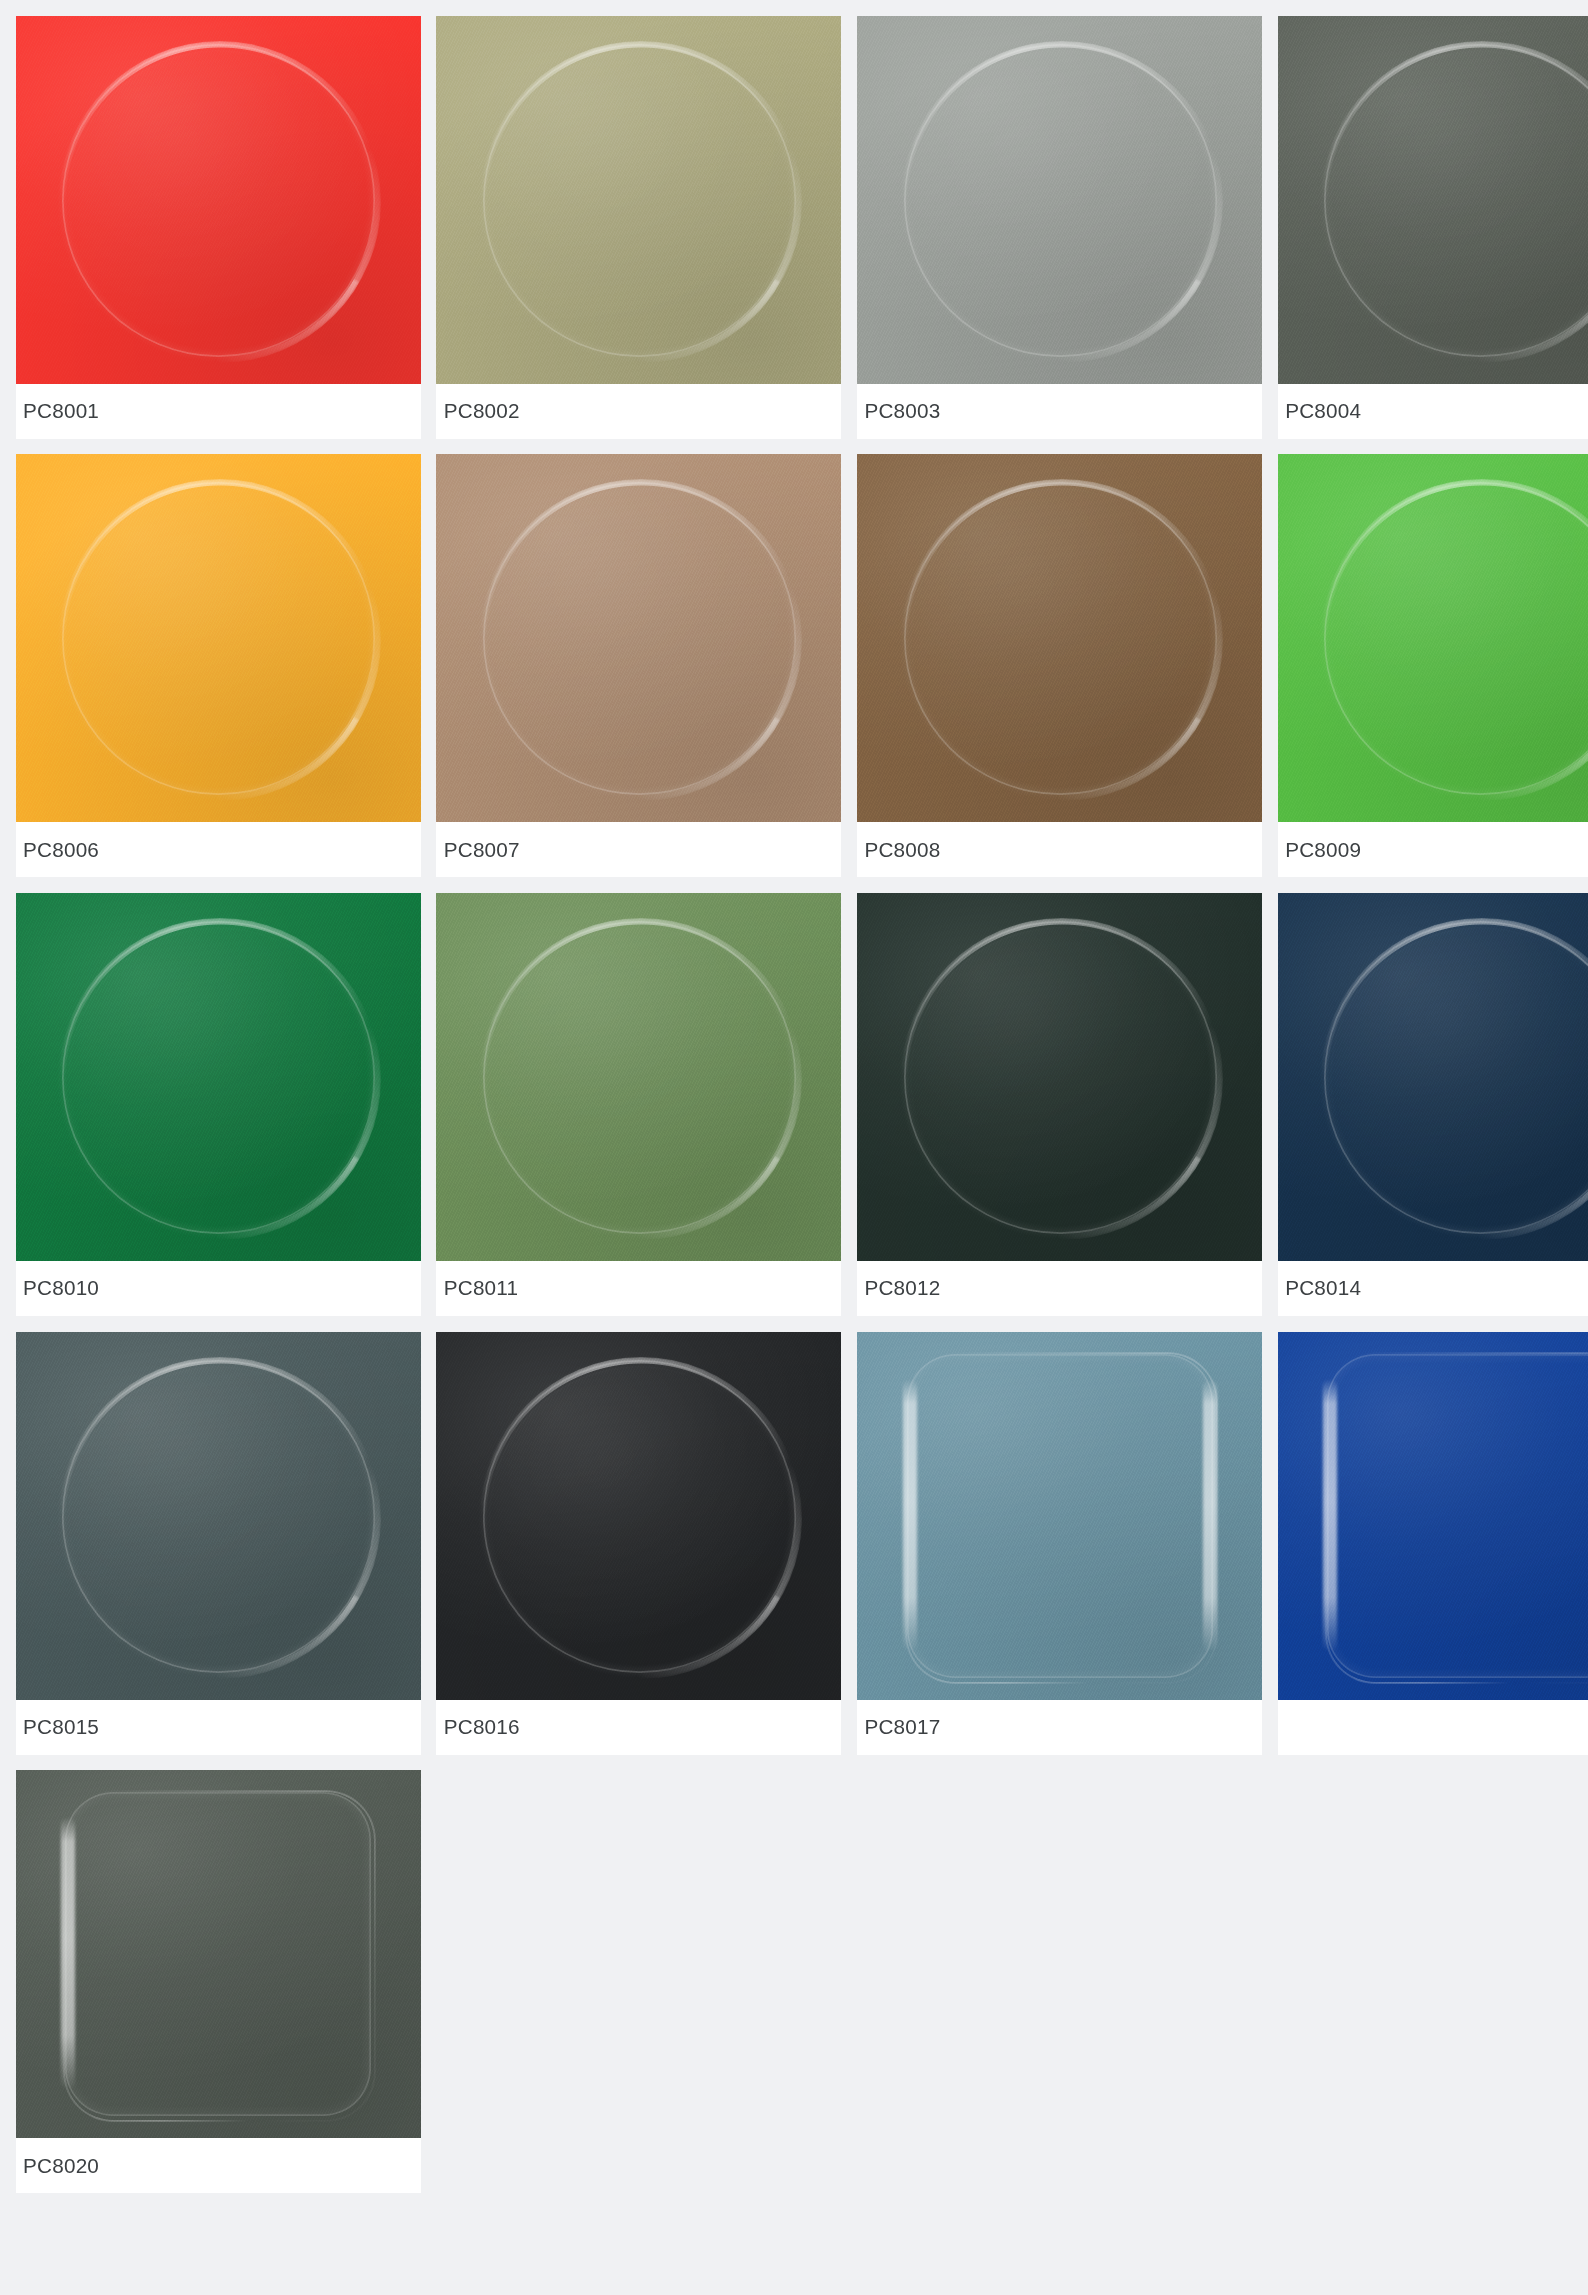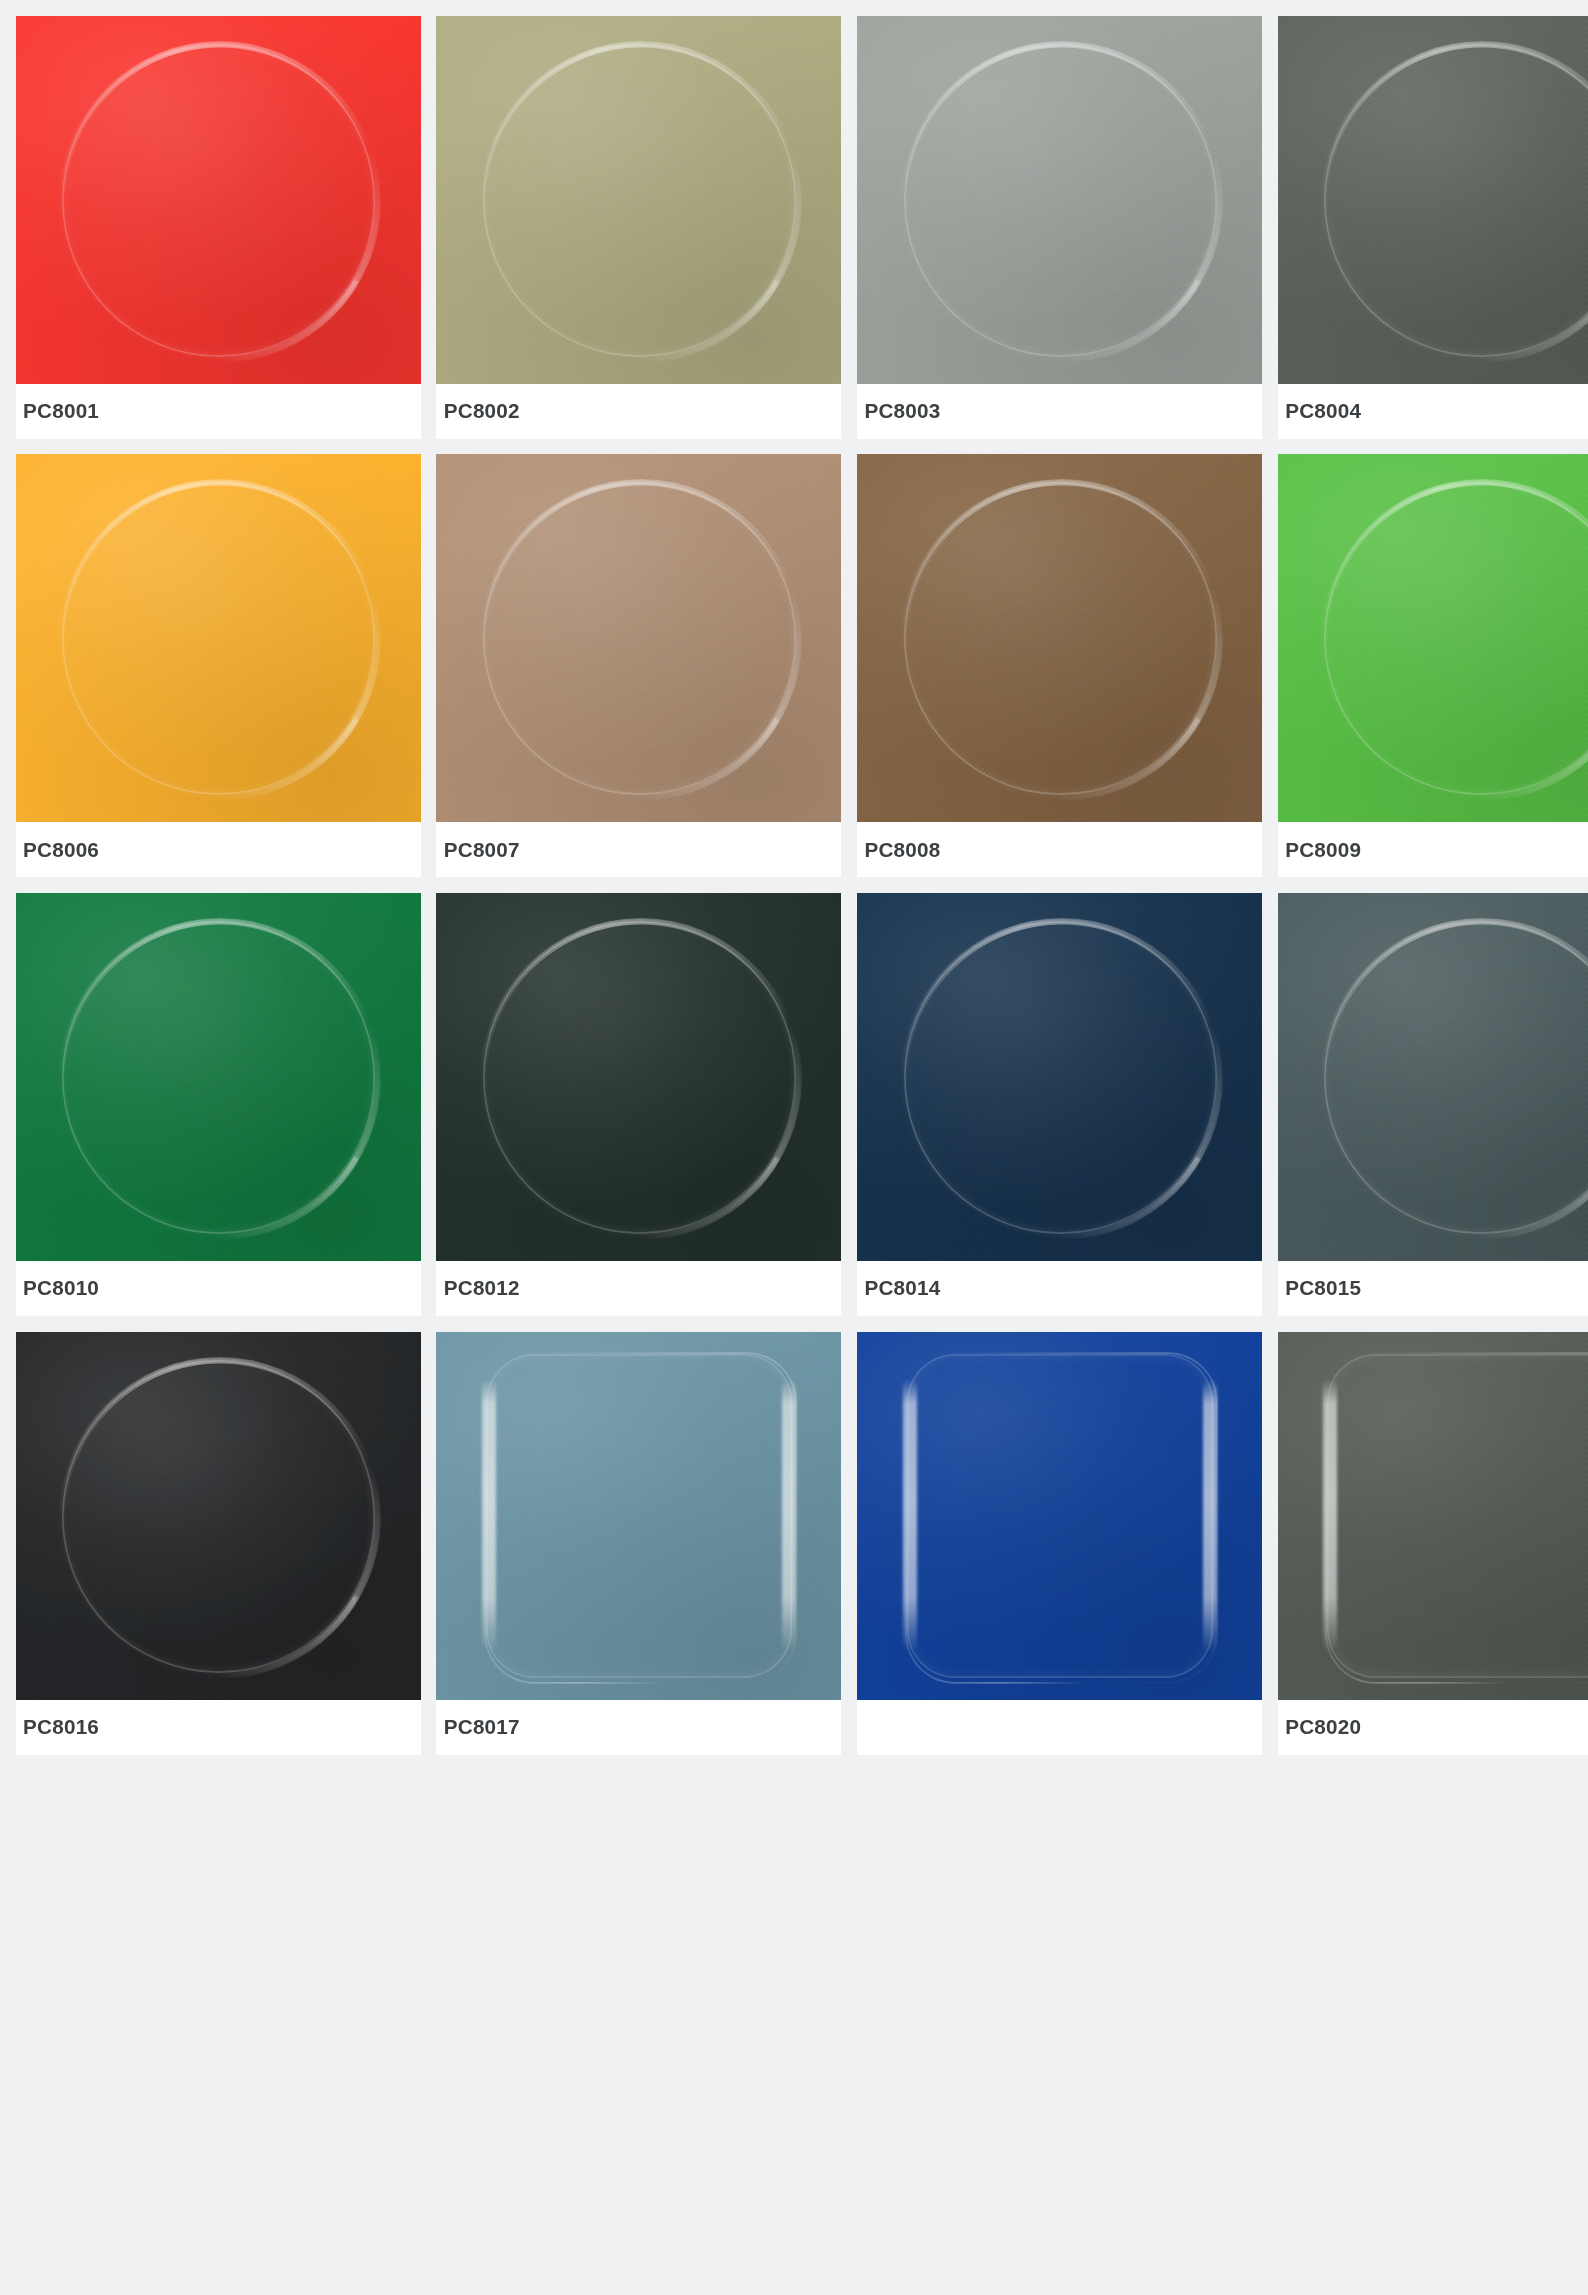--- a/index.html
+++ b/index.html
@@ -180,21 +180,21 @@
   .swatch-label{
     height:55px;
     background:#ffffff;
     display:flex;
     align-items:center;
     padding-left:7.4px;
     box-sizing:border-box;
   }
   .swatch-label .code{
     font-size:20.7px;
-    font-weight:bold;
+    font-weight:normal;
     color:#3c4043;
     letter-spacing:0.2px;
     line-height:1;
   }
 </style>
 </head>
 <body style="background: rgb(240, 241, 243);">
 
 <div id="swatch-grid">
     <div class="swatch-card">
@@ -305,20 +305,33 @@
       <div class="swatch-image ring-shape">
         <div class="fill" style="background: rgb(17, 119, 62);"></div>
         <div class="body-shade"></div>
         <div class="rim"></div>
         <div class="rim-glint"></div>
         <div class="rim-inner"></div>
         <div class="grain"></div>
       </div>
       <div class="swatch-label">
         <span class="code">PC8010</span>
+      </div>
+    </div>
+    <div class="swatch-card">
+      <div class="swatch-image ring-shape">
+        <div class="fill" style="background: rgb(109, 143, 89);"></div>
+        <div class="body-shade"></div>
+        <div class="rim"></div>
+        <div class="rim-glint"></div>
+        <div class="rim-inner"></div>
+        <div class="grain"></div>
+      </div>
+      <div class="swatch-label">
+        <span class="code">PC8011</span>
       </div>
     </div>
     <div class="swatch-card">
       <div class="swatch-image ring-shape">
         <div class="fill" style="background: rgb(34, 48, 43);"></div>
         <div class="body-shade"></div>
         <div class="rim"></div>
         <div class="rim-glint"></div>
         <div class="rim-inner"></div>
         <div class="grain"></div>

